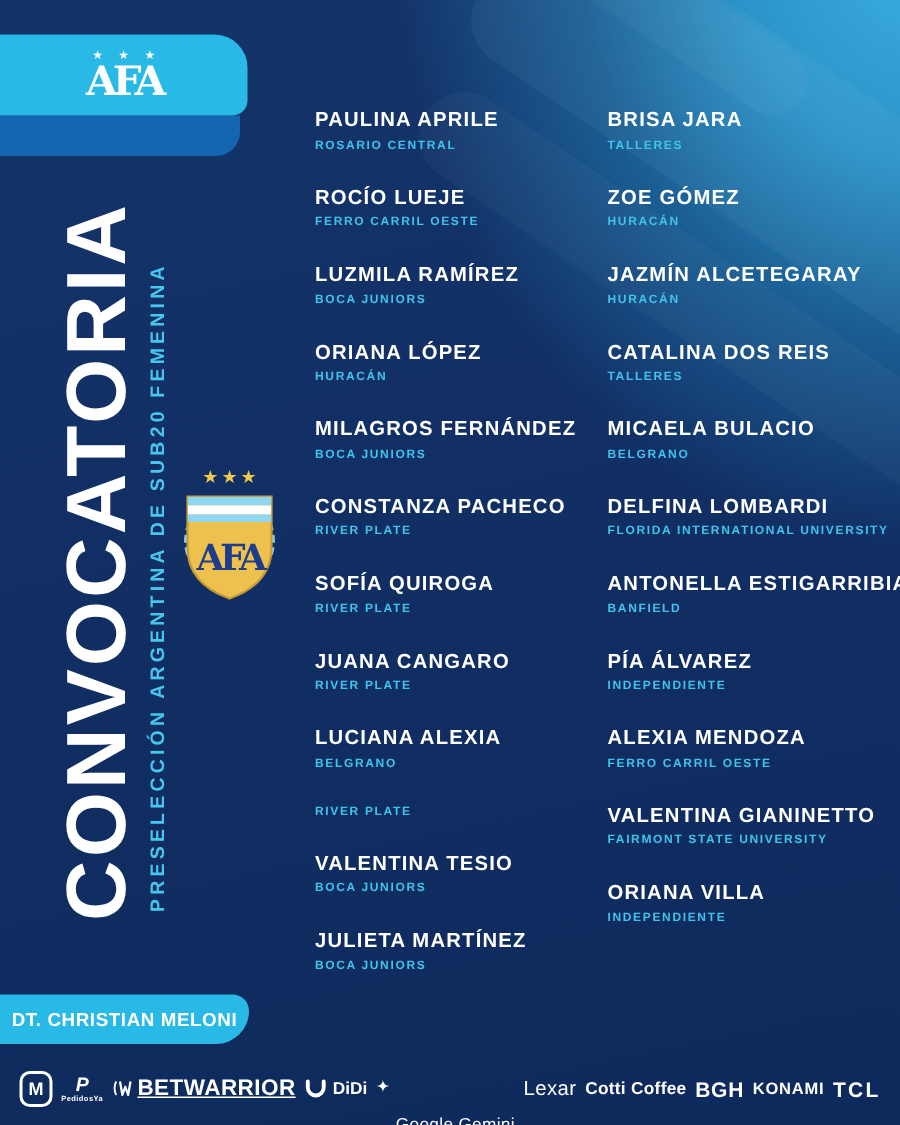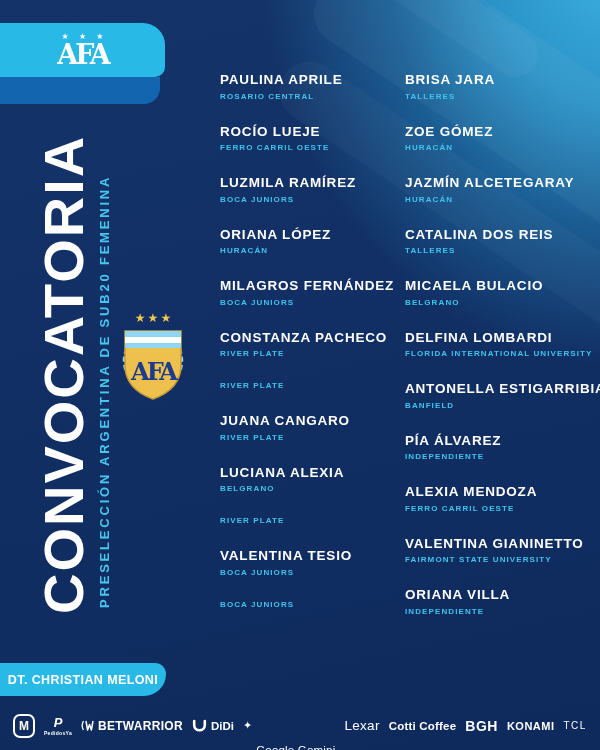--- a/index.html
+++ b/index.html
@@ -34,50 +34,50 @@
     transform:rotate(-90deg); transform-origin:0 0;
     font-size:13px; font-weight:bold; letter-spacing:2.8px; color:#47c7ee; white-space:nowrap; line-height:18px; }
 
   
   .crest{ position:absolute; left:114px; top:312px; width:78px; text-align:center; }
   .crest-stars{ color:#f2c94c; font-size:12px; letter-spacing:2px; line-height:1; text-indent:2px; }
   .crest svg{ margin-top:1px; }
 
   
   .col{ position:absolute; top:73px; }
-  .col.left{ left:220px; } .col.right{ left:405px; }
+  .col.left{ left:210px; } .col.right{ left:405px; }
   .row{ margin-bottom:24px; }
   .pname{ font-size:13.5px; font-weight:800; color:#fff; letter-spacing:.8px; line-height:1; white-space:nowrap; }
   .pclub{ margin-top:6px; font-size:8px; font-weight:bold; color:#3fc4ec; letter-spacing:1.1px; line-height:1; white-space:nowrap; }
 
   
   .coach{ position:absolute; left:0; top:663px; width:166px; height:33px;
     background:#29b9e6; border-radius:0 12px 24px 0;
     display:flex; align-items:center; justify-content:center; padding-left:0;
     color:#fff; font-weight:800; font-size:12.5px; letter-spacing:.4px; white-space:nowrap; }
 
   
   .sponsors{ position:absolute; left:0; bottom:0; width:600px; height:42px;
     display:flex; align-items:center; justify-content:space-between;
     padding:0 13px 7px 13px; color:#fff; }
   .sp{ display:flex; align-items:center; gap:4px; white-space:nowrap; }
   .sp-mc{ width:22px; height:24px; border:2px solid #fff; border-radius:7px;
     display:flex; align-items:center; justify-content:center; font-size:12px; font-weight:bold; }
   .sp-pe{ flex-direction:column; gap:1px; }
   .sp-pe .pe-p{ font-size:13px; font-weight:800; line-height:1; font-style:italic; }
   .sp-pe .pe-t{ font-size:5px; font-weight:bold; letter-spacing:.3px; }
-  .sp-bw span{ font-size:12px; font-weight:800; letter-spacing:.3px; }
+  .sp-bw span{ font-size:15px; font-weight:800; letter-spacing:.3px;text-decoration:underline; }
   .sp-dd span{ font-size:11.5px; font-weight:800; }
   .sp-gg .gg-star{ font-size:11px; line-height:1; }
   .sp-gg span.gg-t{ font-size:11.5px; font-weight:400; letter-spacing:.2px;margin-top:48px; }
   .sp-lx{ font-size:13.5px; font-weight:normal; letter-spacing:.3px; }
   .sp-cc{ font-size:11.5px; font-weight:bold; letter-spacing:.2px; }
   .sp-bgh{ font-size:14px; font-weight:bold; letter-spacing:.5px; }
   .sp-kn{ font-size:11px; font-weight:900; letter-spacing:.5px; }
-  .sp-tcl{ font-size:10px; font-weight:400; letter-spacing:1.5px; }
+  .sp-tcl{ font-size:14px; font-weight:700; letter-spacing:1.5px; }
 </style>
 </head>
 <body>
 
 <div class="canvas">
 
   <div class="streak s1"></div>
   <div class="streak s2"></div>
   <div class="streak s3"></div>
 
@@ -129,38 +129,40 @@
     </div>
     <div class="row">
       <div class="pname">MILAGROS FERNÁNDEZ</div>
       <div class="pclub">BOCA JUNIORS</div>
     </div>
     <div class="row">
       <div class="pname">CONSTANZA PACHECO</div>
       <div class="pclub">RIVER PLATE</div>
     </div>
     <div class="row">
+      <div class="pname">SOFÍA QUIROGA</div>
       <div class="pclub">RIVER PLATE</div>
     </div>
     <div class="row">
       <div class="pname">JUANA CANGARO</div>
       <div class="pclub">RIVER PLATE</div>
     </div>
     <div class="row">
       <div class="pname">LUCIANA ALEXIA</div>
       <div class="pclub">BELGRANO</div>
     </div>
     <div class="row">
       <div class="pclub">RIVER PLATE</div>
     </div>
     <div class="row">
       <div class="pname">VALENTINA TESIO</div>
       <div class="pclub">BOCA JUNIORS</div>
     </div>
     <div class="row">
+      <div class="pname">JULIETA MARTÍNEZ</div>
       <div class="pclub">BOCA JUNIORS</div>
     </div>
   </div>
 
   <div class="col right">
     <div class="row">
       <div class="pname">BRISA JARA</div>
       <div class="pclub">TALLERES</div>
     </div>
     <div class="row">

